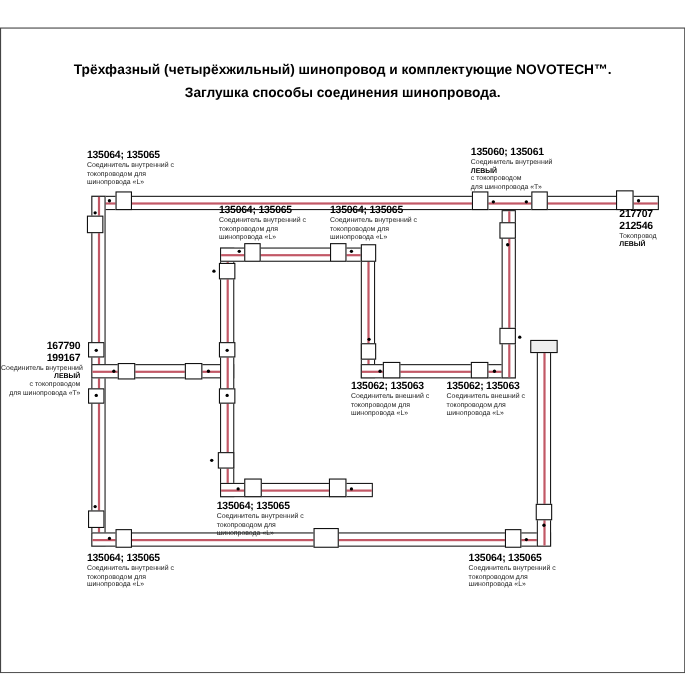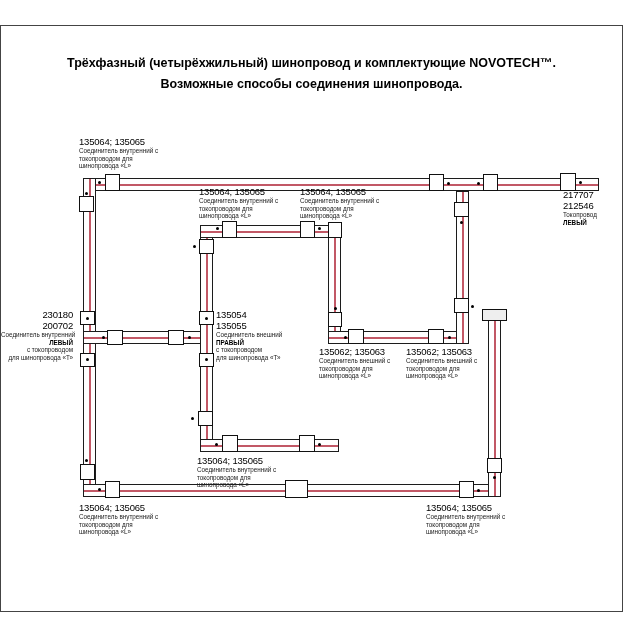--- a/index.html
+++ b/index.html
@@ -15,33 +15,33 @@
   .tk::after{content:"";position:absolute;background:#c25866;}
   .tk.h::after{left:0;right:0;top:5px;height:1.5px;}
   .tk.v::after{top:0;bottom:0;left:5px;width:1.5px;}
   
   .cb{position:absolute;background:#fff;border:1px solid #111;box-sizing:border-box;z-index:3;}
   .cb.gray{background:#eee;}
   
   .dot{position:absolute;width:3px;height:3px;border-radius:50%;background:#000;z-index:4;}
   
   .lbl{position:absolute;z-index:5;color:#000;}
-  .lbl .code{font-weight:normal;font-size:9.5px;line-height:11px;letter-spacing:-0.2px;white-space:nowrap;}
+  .lbl .code{font-weight:bold;font-size:9.5px;line-height:11px;letter-spacing:-0.2px;white-space:nowrap;}
   .lbl .s{font-size:6.3px;line-height:7.6px;white-space:nowrap;color:#222;}
   .lbl .s.b{font-weight:bold;color:#000;}
   .lbl.r{text-align:right;}
 </style>
 </head>
 <body>
 
 <div id="stage">
 
   <div class="title">
     <div>Трёхфазный (четырёхжильный) шинопровод и комплектующие NOVOTECH™.</div>
-    <div>Возможные способы соединения шинопровода.</div>
+    <div>Заглушка способы соединения шинопровода.</div>
   </div>
 
   <div class="tk h" style="left:82px;top:152px;width:516px;height:13px;"></div>
   <div class="tk v" style="left:82px;top:152px;width:13px;height:319px;"></div>
   <div class="tk h" style="left:82px;top:458px;width:418px;height:13px;"></div>
   <div class="tk v" style="left:487px;top:288px;width:13px;height:183px;"></div>
   <div class="tk h" style="left:82px;top:305px;width:130px;height:13px;"></div>
   <div class="tk v" style="left:199px;top:199px;width:13px;height:227px;"></div>
   <div class="tk h" style="left:199px;top:199px;width:141px;height:13px;"></div>
   <div class="tk v" style="left:327px;top:199px;width:13px;height:119px;"></div>
@@ -120,45 +120,44 @@
     <div class="s">шинопровода «L»</div>
   </div>
 
   <div class="lbl" style="left:299px;top:160px;">
     <div class="code">135064; 135065</div>
     <div class="s">Соединитель внутренний с</div>
     <div class="s">токопроводом для</div>
     <div class="s">шинопровода «L»</div>
   </div>
 
+  <div class="lbl" style="left:427px;top:107px;">
+    <div class="code">135060; 135061</div>
+    <div class="s">Соединитель внутренний</div>
+    <div class="s b">ЛЕВЫЙ</div>
+    <div class="s">с токопроводом</div>
+    <div class="s">для шинопровода «Т»</div>
+  </div>
 
   <div class="lbl" style="left:562px;top:163px;">
     <div class="code">217707</div>
     <div class="code">212546</div>
     <div class="s">Токопровод</div>
     <div class="s b">ЛЕВЫЙ</div>
   </div>
 
   <div class="lbl r" style="left:0px;top:283px;width:72px;">
-    <div class="code">230180</div>
-    <div class="code">200702</div>
+    <div class="code">167790</div>
+    <div class="code">199167</div>
     <div class="s">Соединитель внутренний</div>
     <div class="s b">ЛЕВЫЙ</div>
     <div class="s">с токопроводом</div>
     <div class="s">для шинопровода «Т»</div>
   </div>
 
-  <div class="lbl" style="left:215px;top:283px;">
-    <div class="code">135054</div>
-    <div class="code">135055</div>
-    <div class="s">Соединитель внешний</div>
-    <div class="s b">ПРАВЫЙ</div>
-    <div class="s">с токопроводом</div>
-    <div class="s">для шинопровода «Т»</div>
-  </div>
 
 
   <div class="lbl" style="left:318px;top:320px;">
     <div class="code">135062; 135063</div>
     <div class="s">Соединитель внешний с</div>
     <div class="s">токопроводом для</div>
     <div class="s">шинопровода «L»</div>
   </div>
 
   <div class="lbl" style="left:405px;top:320px;">

